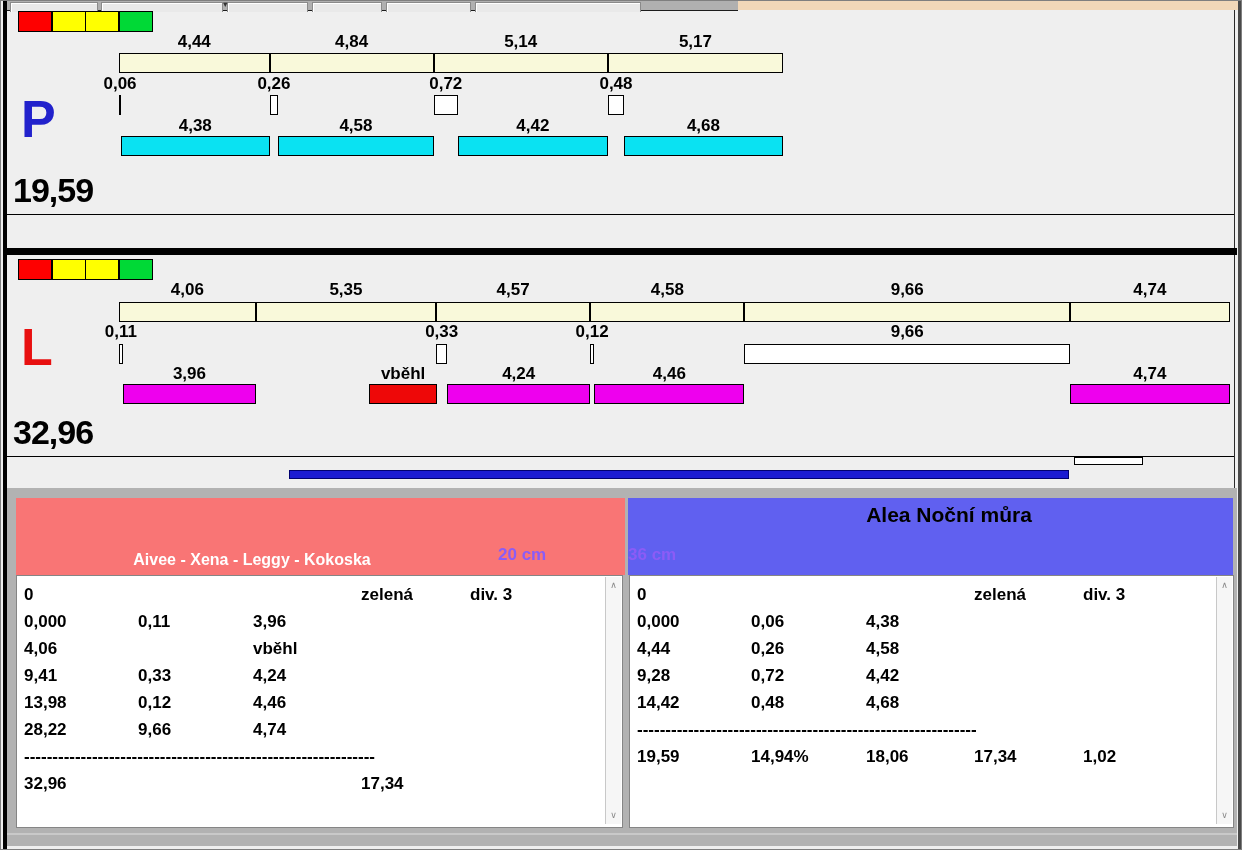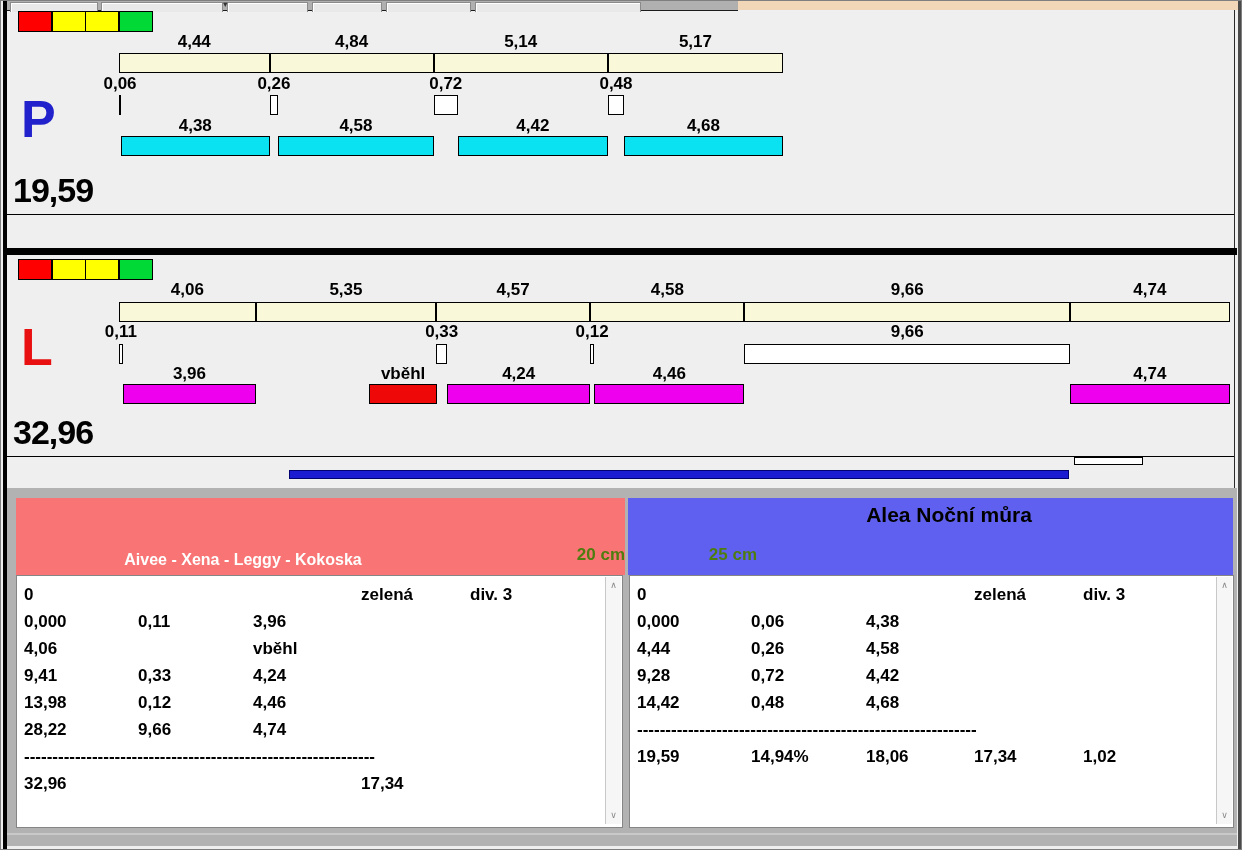--- a/index.html
+++ b/index.html
@@ -27,21 +27,21 @@
   .divline{position:absolute;left:6px;width:1227px;height:1px;background:#000;}
   .blackbar{left:6px;top:247px;width:1230px;height:7px;background:#000;}
   .minibar{position:absolute;height:8px;background:#fff;border:1px solid #000;box-sizing:border-box;}
   .progbar{position:absolute;height:9px;background:#1b1bd2;border:1px solid #000070;box-sizing:border-box;}
   
   .bottombg{left:6px;top:487px;width:1230px;height:358px;background:#b2b2b2;}
   .botline{left:6px;top:832px;width:1230px;height:2px;background:#c9c9c9;}
   .hdr{position:absolute;top:497px;height:77px;}
   .ptitle{position:absolute;font-size:21px;font-weight:bold;color:#000;text-align:center;white-space:nowrap;}
   .pmembers{position:absolute;font-size:16px;font-weight:bold;color:#fff;text-align:center;white-space:nowrap;}
-  .pcm{position:absolute;font-size:17px;font-weight:bold;color:#4d7c0f;text-align:right;white-space:nowrap;}
+  .pcm{position:absolute;font-size:17px;font-weight:bold;color:#8b5cf6;text-align:left;white-space:nowrap;}
   .datebox{left:497px;top:495px;width:258px;height:40px;background:#fff;font-size:20px;color:#000;text-align:center;line-height:40px;white-space:nowrap;}
   .cbox{position:absolute;top:574px;height:253px;background:#fff;border:1px solid #858585;box-sizing:border-box;}
   .cell{position:absolute;font-size:17px;font-weight:bold;color:#000;white-space:nowrap;line-height:20px;}
   .sb{position:absolute;top:1px;width:15px;background:#f6f6f6;border-left:1px solid #c8c8c8;}
   .sbbtn{position:absolute;left:0;width:15px;height:16px;color:#8a8a8a;font-size:9px;text-align:center;line-height:16px;}
 </style>
 </head>
 <body>
 
 <div class="win">
@@ -138,24 +138,24 @@
       </div>
     </div>
 
   <div class="abs blackbar"></div>
 
   <div class="abs bottombg"></div>
 
   <div class="hdr" id="hdr-left" style="left: 15px; width: 609px; background: rgb(249, 117, 117);"></div>
   <div class="hdr" id="hdr-right" style="left: 627px; width: 605px; background: rgb(96, 96, 240);"></div>
 
-  <div class="pmembers" style="left:1px;top:550px;width:482px;">Aivee - Xena - Leggy - Kokoska</div>
+  <div class="pmembers" style="left:10px;top:550px;width:482px;">Aivee - Xena - Leggy - Kokoska</div>
   <div class="pcm" style="left:497px;top:544px;width:127px;">20 cm</div>
 
-  <div class="pcm" style="left:627px;top:544px;width:129px;">25 cm</div>
+  <div class="pcm" style="left:627px;top:544px;width:129px;">36 cm</div>
   <div class="ptitle" style="left:756px;top:502px;width:384px;">Alea Noční můra</div>
 
 
   <div class="cbox" id="cbox-left" style="left:15px;width:607px;">
       <div class="cell" style="left: 7px; top: 9px;">0</div>
       <div class="cell" style="left: 344px; top: 9px;">zelená</div>
       <div class="cell" style="left: 453px; top: 9px;">div. 3</div>
       <div class="cell" style="left: 7px; top: 36px;">0,000</div>
       <div class="cell" style="left: 121px; top: 36px;">0,11</div>
       <div class="cell" style="left: 236px; top: 36px;">3,96</div>

